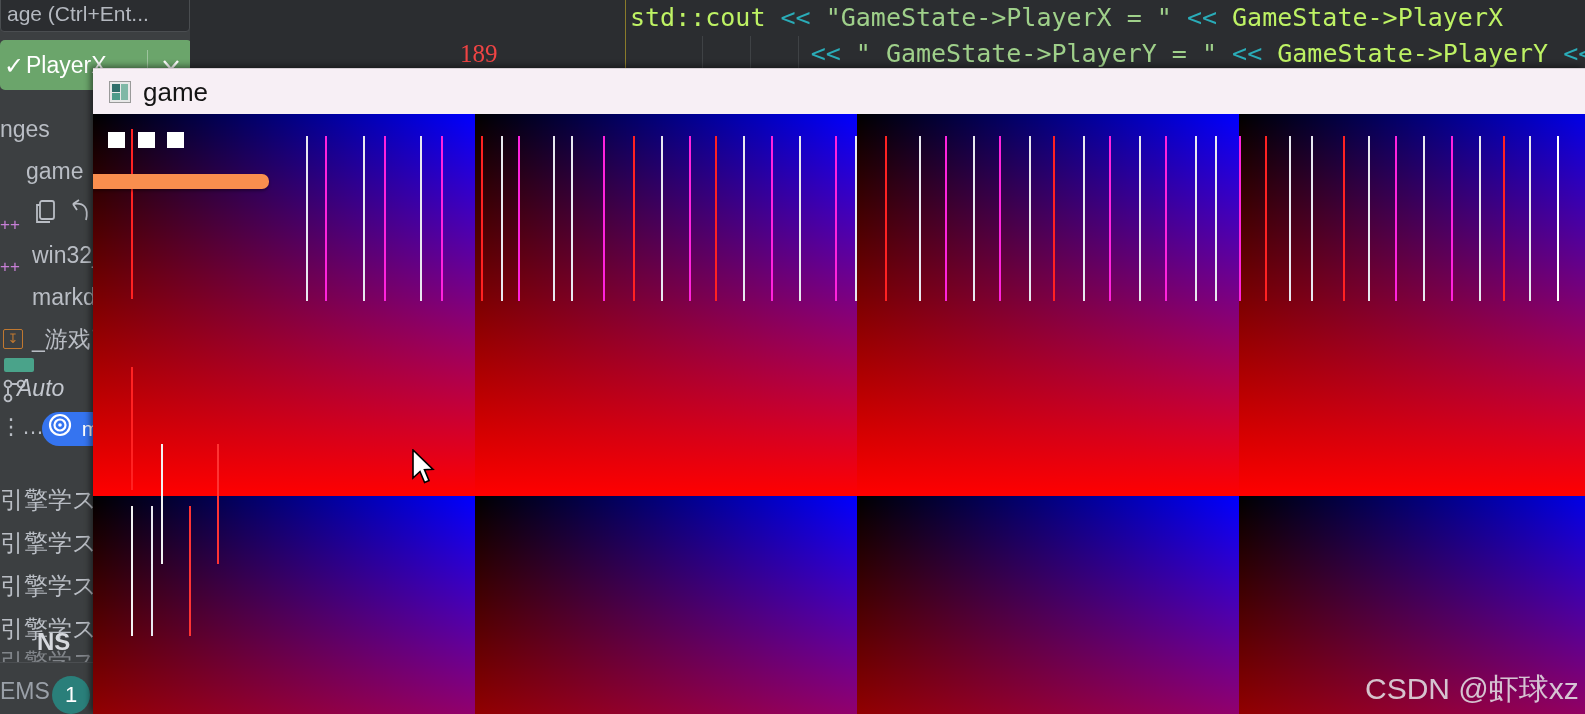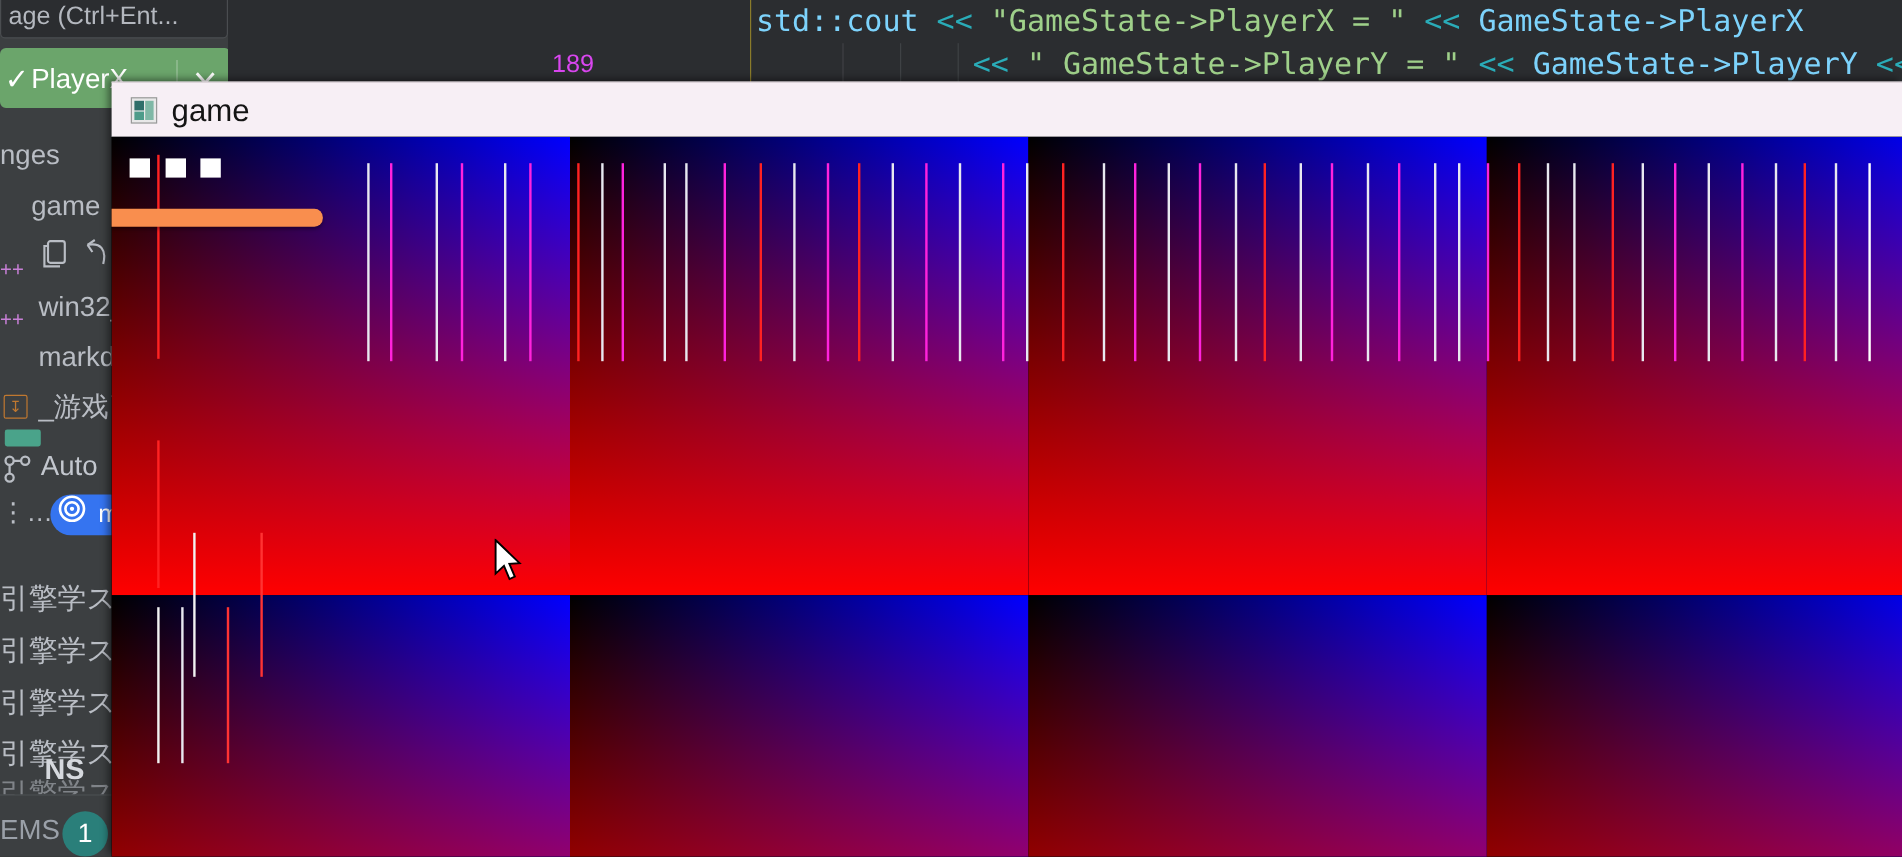--- a/index.html
+++ b/index.html
@@ -28,41 +28,41 @@
   }
   .gutter {
     position: absolute;
     left: 190px; top: 0; width: 245px; height: 72px;
     background: #2b2d30;
     border-right: 1px solid #8a7b2a;
   }
   .gutter-row {
     position: absolute;
     left: 0; width: 245px; height: 36px;
-    color: #d946ef;
-    font-family: Liberation Sans, sans-serif;
-    font-size: 21px;
+    color: #ef4444;
+    font-family: Liberation Serif, serif;
+    font-size: 25px;
     line-height: 36px;
     white-space: pre;
   }
   .gutter-col-a { position: absolute; left: 80px; }
   .gutter-col-b { position: absolute; left: 160px; }
 
   .code-row {
     position: absolute;
     left: 440px; height: 36px;
     color: #bcbec4;
     font-family: "DejaVu Sans Mono", monospace;
     font-size: 25px;
     line-height: 36px;
     white-space: pre;
   }
   .tok-op   { color: #2aacb8; }
   .tok-str  { color: #9fd08a; }
-  .tok-id   { color: #7dd3fc; }
+  .tok-id   { color: #bef264; }
   .indent-guide {
     position: absolute;
     top: 36px; width: 1px; height: 36px;
     background: #3f4245;
   }
 
   
   .sidebar {
     position: absolute;
     left: 0; top: 0; width: 190px; height: 714px;
@@ -140,21 +140,21 @@
     position: absolute;
     width: 30px; height: 14px;
     background: #4aa38a;
     border-radius: 2px;
   }
   .branch-row {
     position: absolute; left: 0; width: 190px; height: 40px;
     color: #c3c7ce; font-size: 23px; line-height: 40px;
   }
   .branch-icon { position: absolute; left: 2px; top: 8px; }
-  .auto-label { position: absolute; left: 34px; top: 0; }
+  .auto-label { position: absolute; left: 17px; top: 0; font-style: italic; }
   .auto-paren { position: absolute; left: 104px; top: 0; color: #c3c7ce; }
   .blue-pill {
     position: absolute;
     left: 42px; top: 412px;
     height: 34px; padding: 0 10px 0 6px;
     background: #3574f0;
     border-radius: 17px;
     color: #ffffff;
     font-size: 21px;
     line-height: 34px;
@@ -460,20 +460,21 @@
         <div class="vline" style="left: 68px; top: 330px; height: 120px; background: rgb(242, 242, 242);"></div>
         <div class="vline" style="left: 124px; top: 330px; height: 120px; background: rgb(255, 51, 51);"></div>
         <div class="vline" style="left: 38px; top: 392px; height: 130px; background: rgb(242, 242, 242);"></div>
         <div class="vline" style="left: 58px; top: 392px; height: 130px; background: rgb(232, 232, 240);"></div>
         <div class="vline" style="left: 96px; top: 392px; height: 130px; background: rgb(255, 51, 51);"></div>
         <div class="wsq" style="left: 15px; top: 18px;"></div>
         <div class="wsq" style="left: 45px; top: 18px;"></div>
         <div class="wsq" style="left: 74px; top: 18px;"></div>
         <div class="orange-bar" style="left: -36px; top: 60px; width: 212px; background: rgb(249, 142, 78);"></div>
 
+      <div class="watermark" id="watermark" style="left:1272px; top:555px;">CSDN @虾球xz</div>
 
       <div class="cursor" style="left:318px; top:335px;">
         <svg width="26" height="40" viewBox="0 0 26 40">
           <path d="M2 1 L2 29 L9 22.5 L13.6 33.5 L18 31.5 L13.5 20.8 L22 20.3 Z" fill="#ffffff" stroke="#000000" stroke-width="1.6" stroke-linejoin="miter"></path>
         </svg>
       </div>
     </div>
   </div>
 
 </div>

